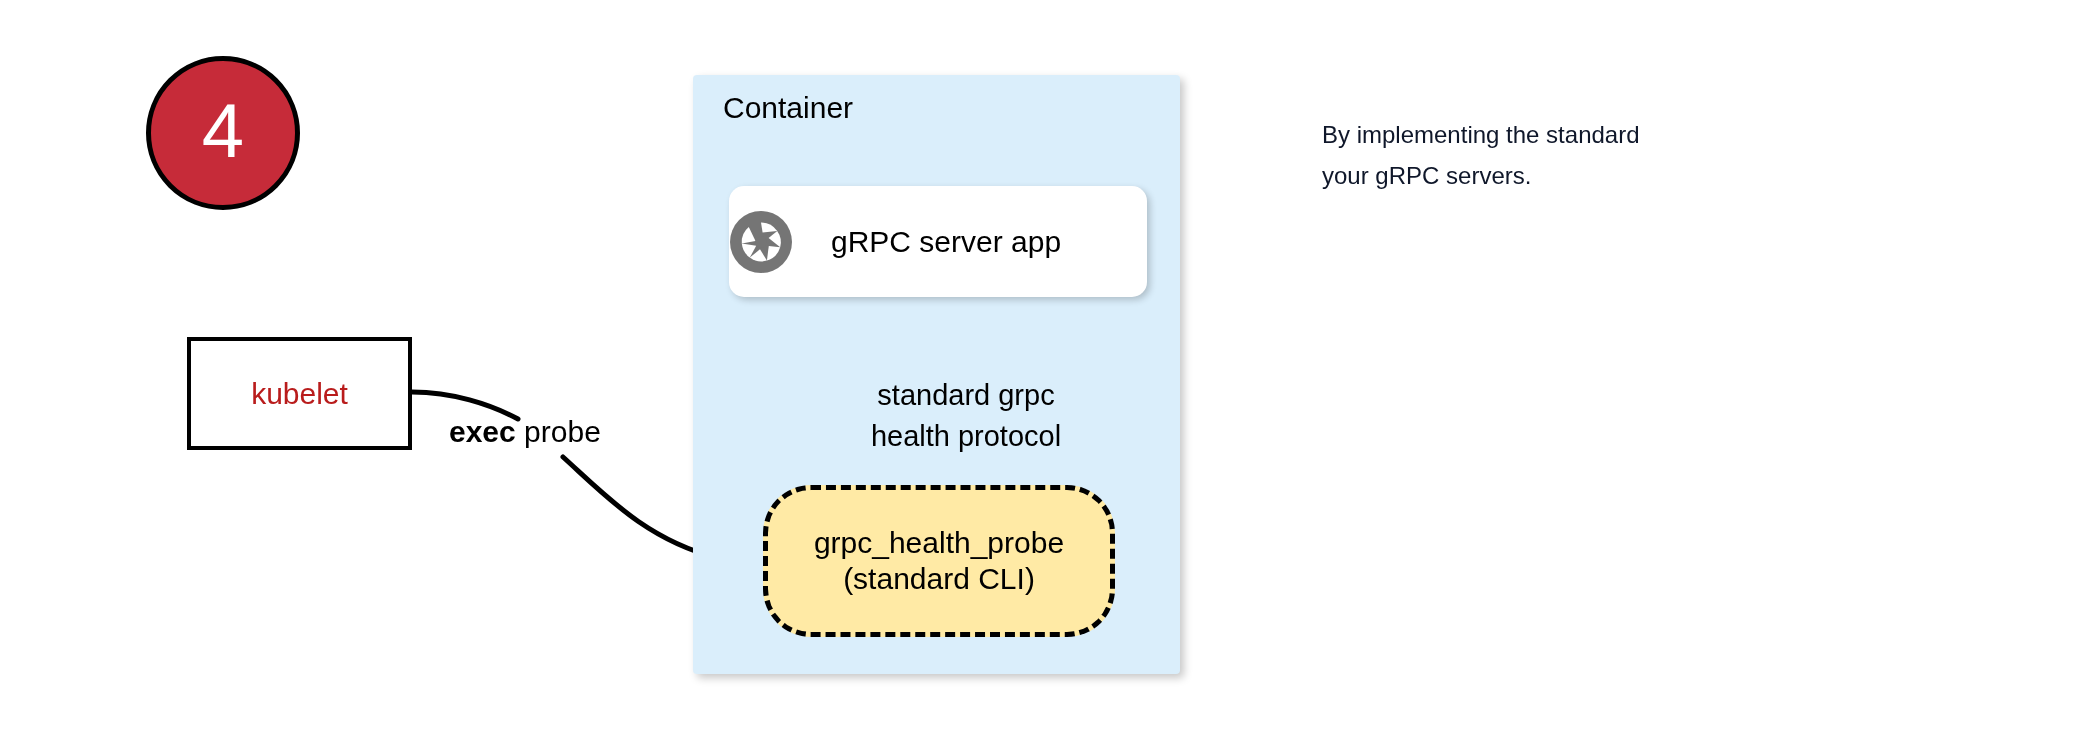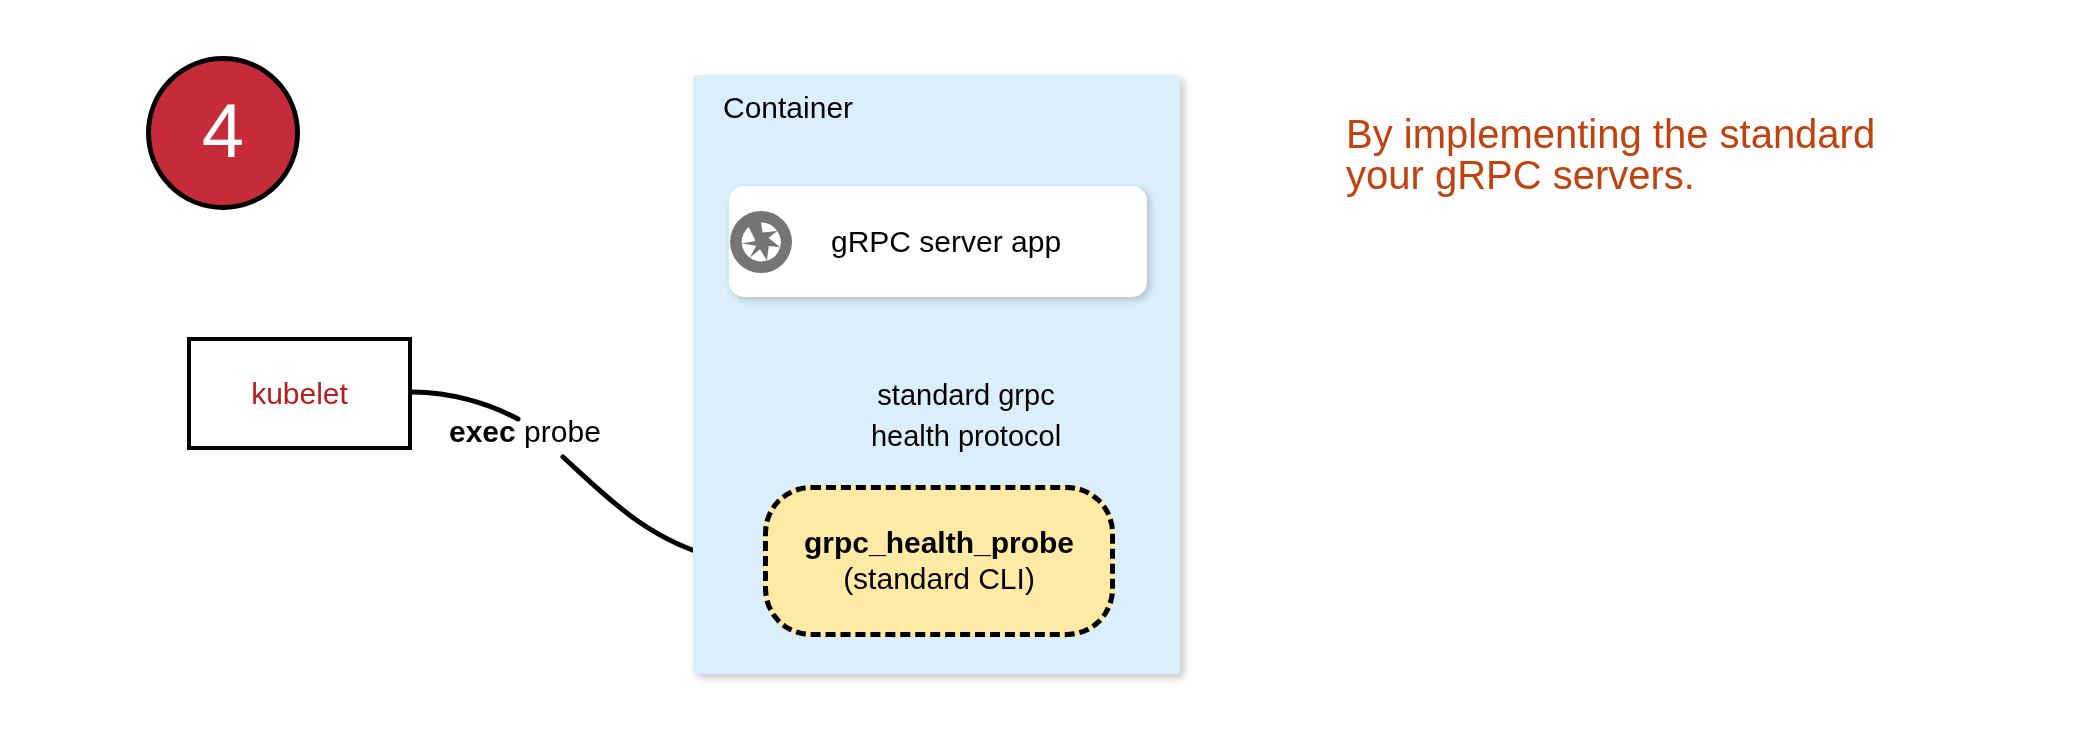--- a/index.html
+++ b/index.html
@@ -129,21 +129,21 @@
     border-radius: 48px;
     box-sizing: border-box;
     display: flex;
     flex-direction: column;
     align-items: center;
     justify-content: center;
   }
   .probe-pill .line1 {
     font-size: 30px;
     line-height: 36px;
-    font-weight: bold;
+    font-weight: normal;
     color: #000000;
     white-space: nowrap;
   }
   .probe-pill .line2 {
     font-size: 30px;
     line-height: 36px;
     color: #000000;
     white-space: nowrap;
     text-align: right;
   }
@@ -170,24 +170,23 @@
     background: transparent;
   }
   .exec-label .kw { font-weight: bold; }
 
   
   .caption {
     position: absolute;
     left: 1322px;
     top: 114px;
     width: 600px;
-    font-size: 40px;
+    font-size: 24px;
     line-height: 41px;
-    color: #c2410c;
-    margin-left: 24px;
+    color: #0f172a;
   }
   .caption .cl { display: block; white-space: nowrap; }
 
   
   #wires {
     position: absolute;
     left: 0;
     top: 0;
     width: 2100px;
     height: 750px;

